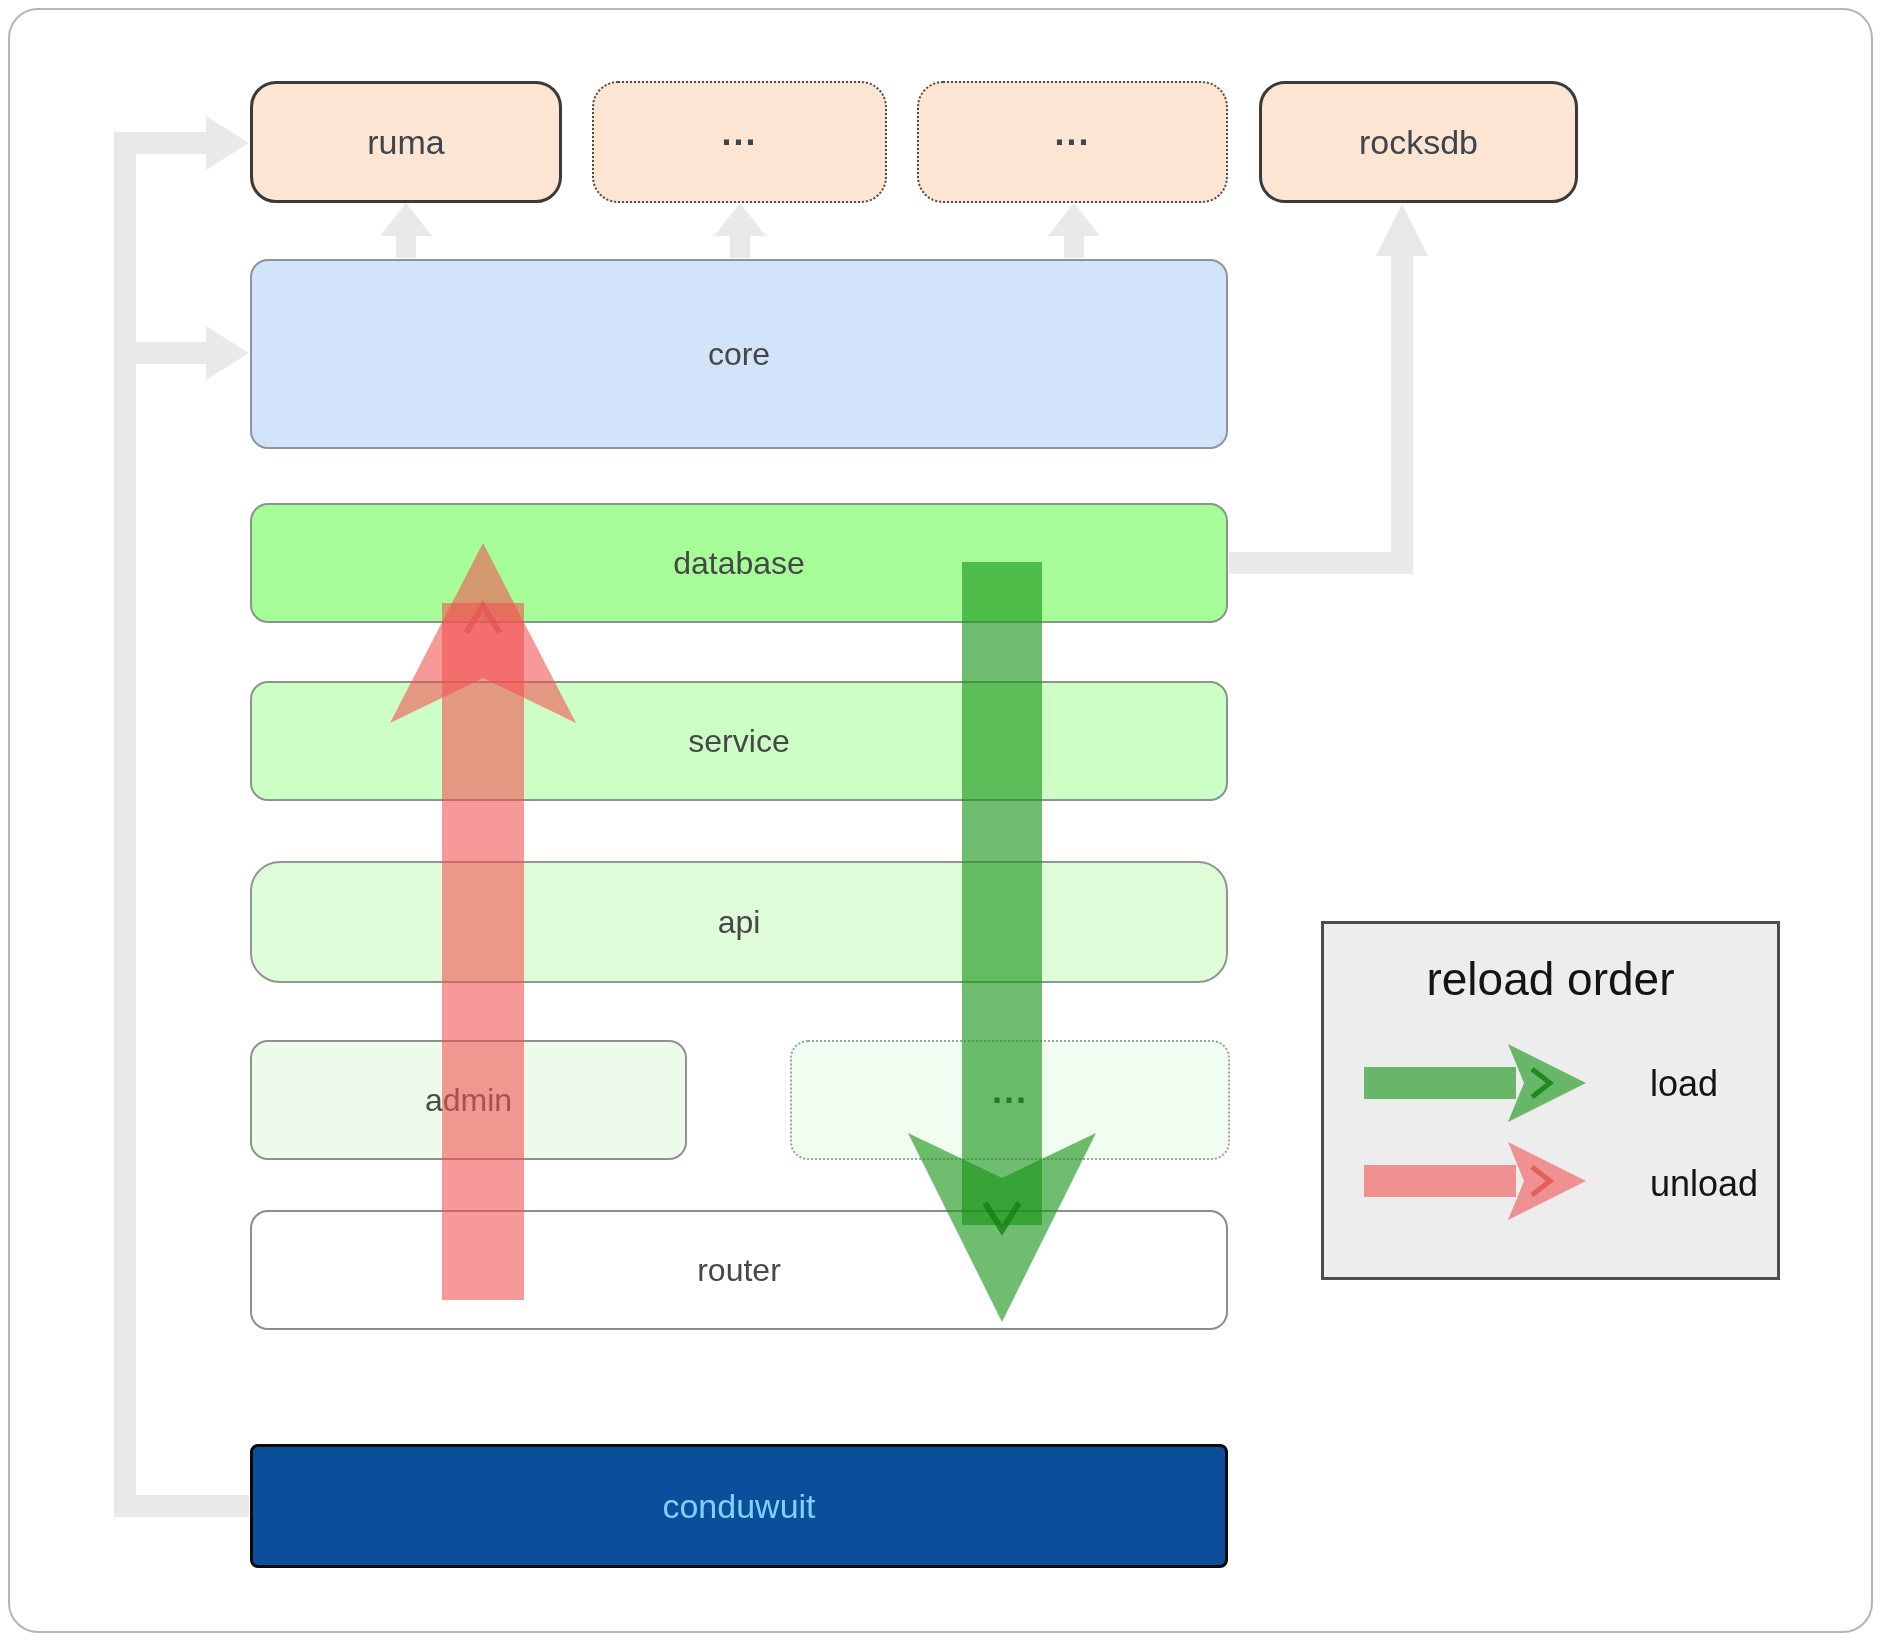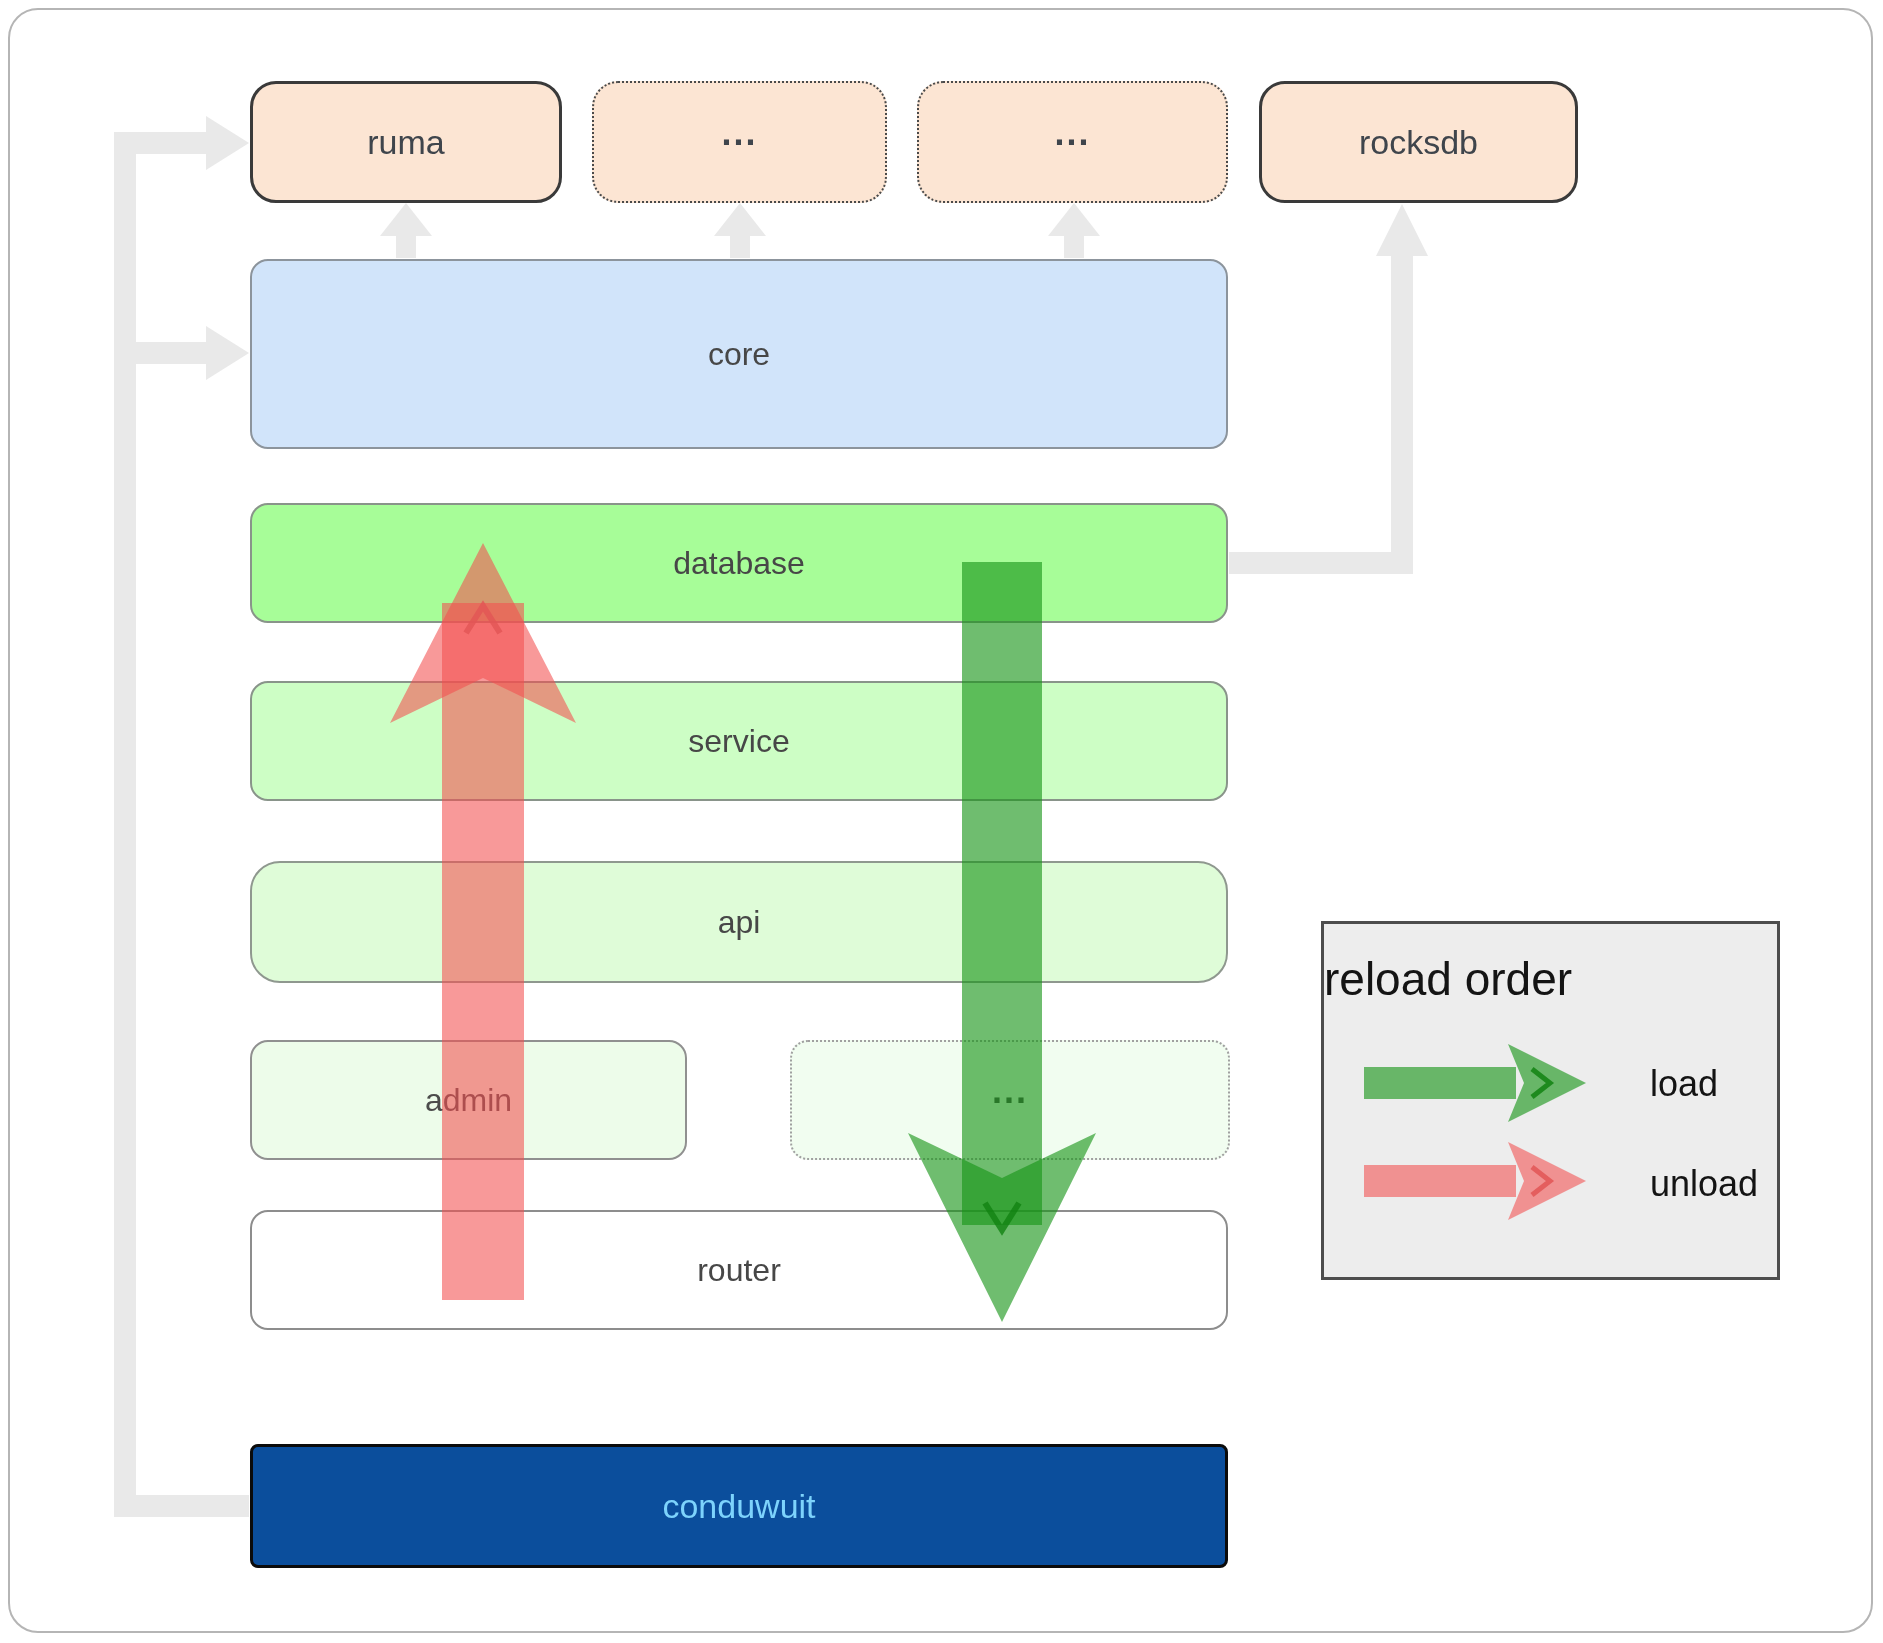--- a/index.html
+++ b/index.html
@@ -33,21 +33,21 @@
   #box-ruma{left:250px;top:81px;width:312px;height:122px;}
   #box-more1{left:592px;top:81px;width:295px;height:122px;}
   #box-more2{left:917px;top:81px;width:311px;height:122px;}
   #box-rocksdb{left:1243px;top:81px;width:319px;height:122px;margin-left:16px;}
   .dots{font-weight:700;font-size:36px;letter-spacing:2px;transform:translateY(-9px);}
   
   #legend{
     position:absolute;left:1321px;top:921px;width:459px;height:359px;z-index:3;
     background:#ededed;border:3px solid #4d4d4d;box-sizing:border-box;
   }
-  #legend-title{position:absolute;left:0;top:28px;width:100%;text-align:left;
+  #legend-title{position:absolute;left:0;top:28px;width:100%;text-align:center;
     font-size:46px;color:#141414;}
   .legend-arrow{position:absolute;left:32px;width:260px;height:98px;}
   #legend-arrow-load{top:110px;}
   #legend-arrow-unload{top:208px;}
   .legend-label{position:absolute;left:326px;font-size:36px;color:#141414;line-height:44px;}
   #legend-label-load{top:138px;}
   #legend-label-unload{top:238px;}
 </style>
 </head>
 <body>

